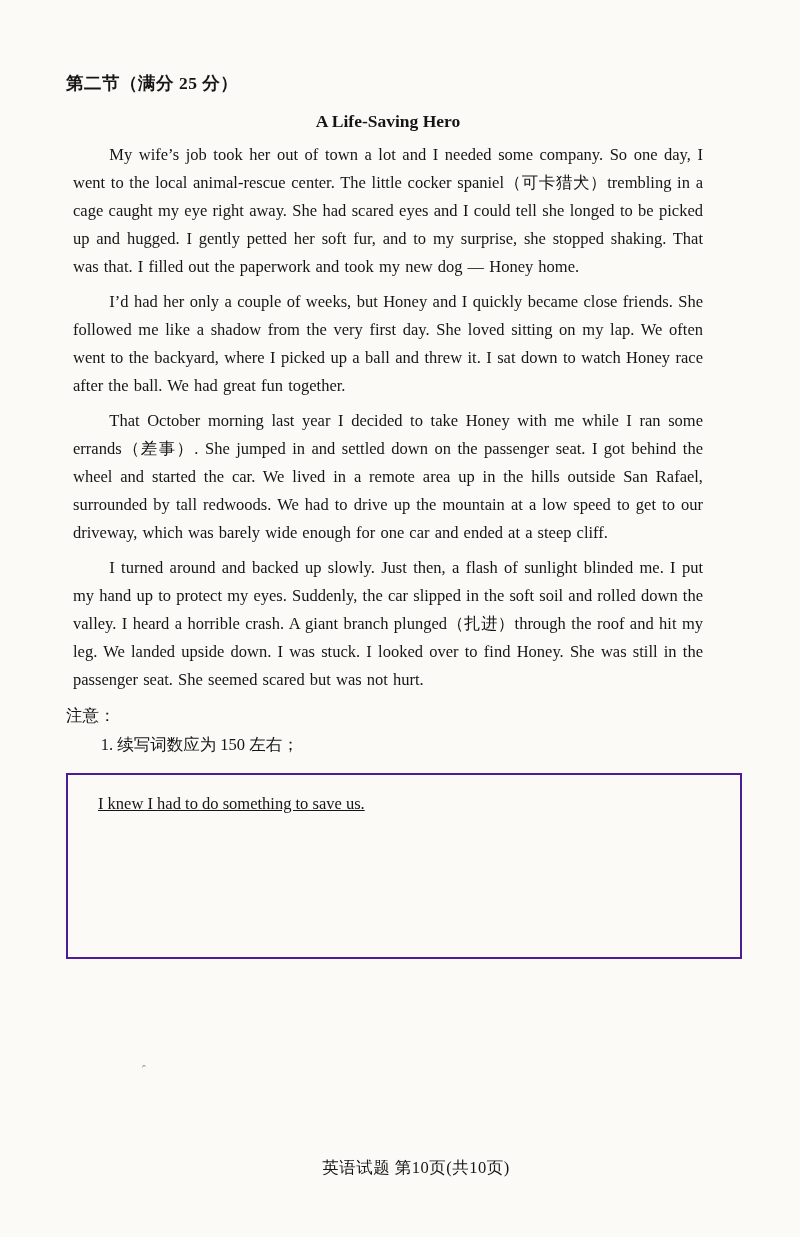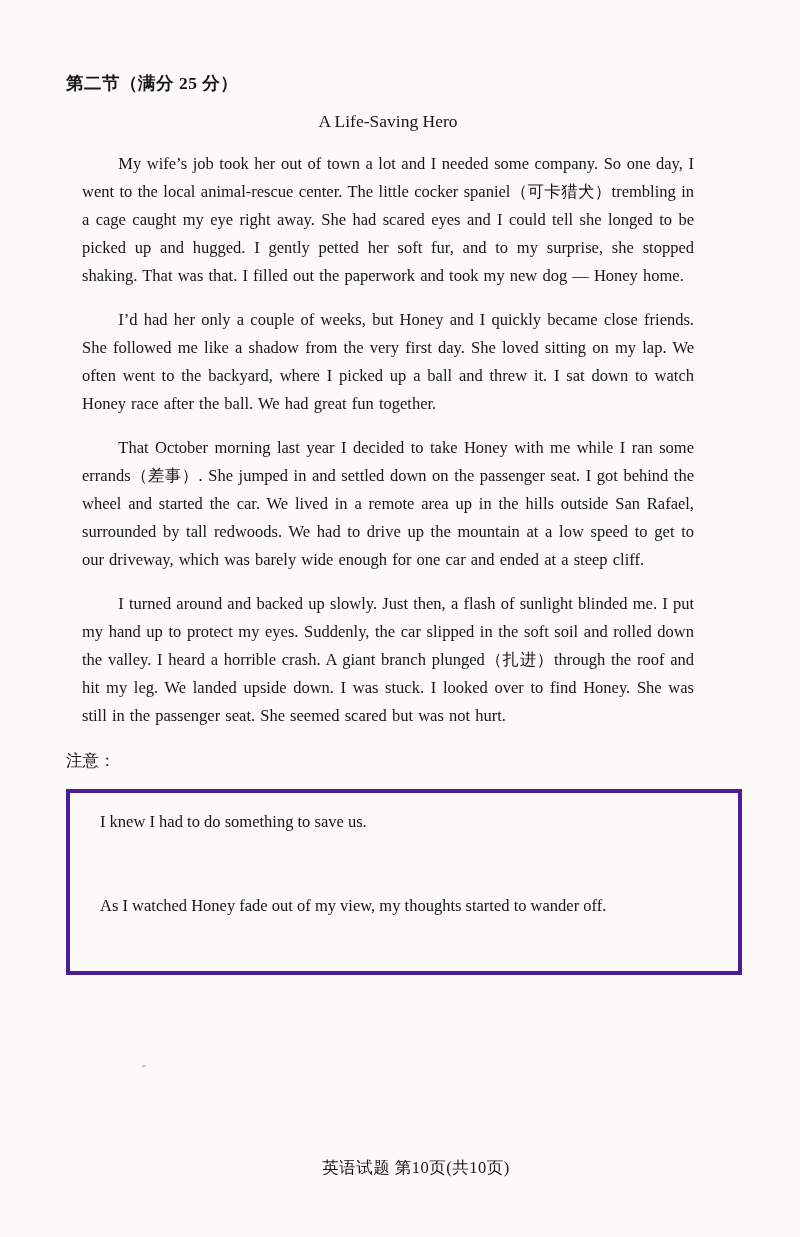--- a/index.html
+++ b/index.html
@@ -31,25 +31,25 @@
   .instruction {
     margin: 0;
     font-size: 16.5px;
     line-height: 28px;
     text-indent: 2em;
   }
   .passage-title {
     margin: 5px 0 5px 0;
     text-align: center;
     font-size: 17.5px;
-    font-weight: normal;
+    font-weight: bold;
     line-height: 26px;
   }
   .body-para {
-    margin: 16px;
+    margin: 7px;
     font-size: 16.5px;
     line-height: 28px;
     text-align: justify;
     text-indent: 2.2em;
     word-spacing: 1px;
   }
   .notes-label {
     margin: 0;
     font-size: 16.5px;
     font-weight: normal;
@@ -58,24 +58,25 @@
   .note-item {
     margin: 0;
     padding-left: 2.1em;
     font-size: 16.5px;
     line-height: 29px;
   }
   .answer-box {
     margin-top: 14px;
     margin-right: -32px;
     height: 186px;
-    border: 4px solid #4c1d95;
+    border: 2px solid #4c1d95;
     box-sizing: border-box;
     padding: 15px 30px 0 30px;
     background: transparent;
+    text-decoration: underline;
   }
   .opening-line {
     margin: 0;
     font-size: 16.5px;
     line-height: 28px;
   }
   .opening-line.second {
     margin-top: 56px;
   }
   .scan-artifact {
@@ -112,25 +113,25 @@
     <p class="body-para">My wife’s job took her out of town a lot and I needed some company. So one day, I went to the local animal-rescue center. The little cocker spaniel（可卡猎犬）trembling in a cage caught my eye right away. She had scared eyes and I could tell she longed to be picked up and hugged. I gently petted her soft fur, and to my surprise, she stopped shaking. That was that. I filled out the paperwork and took my new dog — Honey home.</p>
 
     <p class="body-para">I’d had her only a couple of weeks, but Honey and I quickly became close friends. She followed me like a shadow from the very first day. She loved sitting on my lap. We often went to the backyard, where I picked up a ball and threw it. I sat down to watch Honey race after the ball. We had great fun together.</p>
 
     <p class="body-para">That October morning last year I decided to take Honey with me while I ran some errands（差事）. She jumped in and settled down on the passenger seat. I got behind the wheel and started the car. We lived in a remote area up in the hills outside San Rafael, surrounded by tall redwoods. We had to drive up the mountain at a low speed to get to our driveway, which was barely wide enough for one car and ended at a steep cliff.</p>
 
     <p class="body-para">I turned around and backed up slowly. Just then, a flash of sunlight blinded me. I put my hand up to protect my eyes. Suddenly, the car slipped in the soft soil and rolled down the valley. I heard a horrible crash. A giant branch plunged（扎进）through the roof and hit my leg. We landed upside down. I was stuck. I looked over to find Honey. She was still in the passenger seat. She seemed scared but was not hurt.</p>
 
     <p class="notes-label">注意：</p>
 
+    <p class="note-item">1. 续写词数应为 150 左右；</p>
 
 
     <div class="answer-box">
       <p class="opening-line">I knew I had to do something to save us.</p>
-      <p class="opening-line second">As I watched Honey fade out of my view, my thoughts started to wander off.</p>
     </div>
 
   </div>
 
   <span class="scan-artifact">ˆ</span>
 
   <div class="footer">英语试题 第10页(共10页)</div>
 </div>
 
 </body></html>

